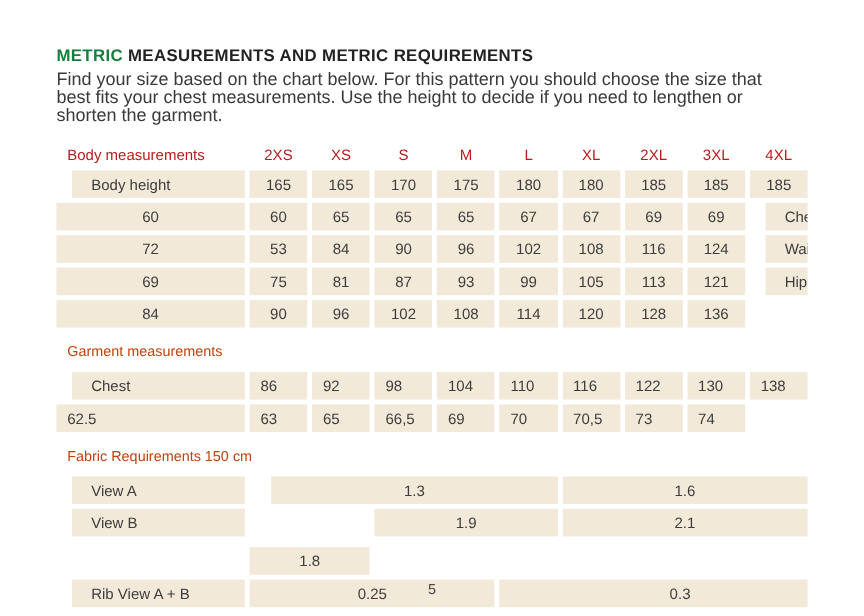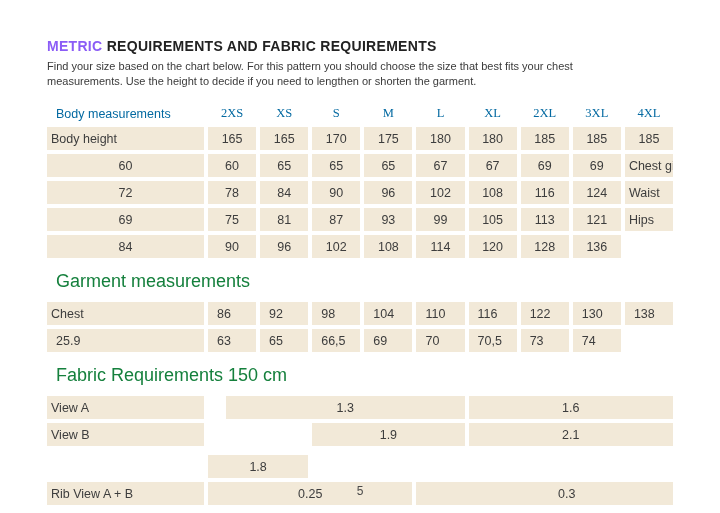--- a/index.html
+++ b/index.html
@@ -9,69 +9,69 @@
     -webkit-font-smoothing:antialiased;
   }
   .page{position:relative;width:720px;height:513px;background:#fff;}
   .content{padding:38px 47px 0 47px;}
 
   h1.title{
     margin:0 0 4px 0;
     font-size:14px;font-weight:bold;letter-spacing:.3px;
     color:#222222;line-height:17px;
   }
-  h1.title .accent{color:#8b5cf6;text-align:right;}
+  h1.title .accent{color:#15803d;text-align:right;}
 
   p.intro{
     margin:0 0 15px 0;max-width:588px;
-    font-size:11px;line-height:15px;color:#3a3a3a;
+    font-size:15px;line-height:15px;color:#3a3a3a;
   }
 
   .meas-grid{
     display:grid;
     grid-template-columns:157px repeat(9,1fr);
     column-gap:4px;row-gap:4px;
     width:626px;
   }
   .cell{
     background:#f2e9d8;height:23px;
     display:flex;align-items:center;
     font-size:12.5px;color:#3d3d3d;
     white-space:nowrap;overflow:hidden;
   }
-  .cell.label{padding-left:4px;}
+  .cell.label{padding-left:16px;margin-left:13px;}
   .cell.num{justify-content:center;}
   .cell.numleft{justify-content:flex-start;padding-left:9px;}
   .cell.merged{justify-content:center;}
   .hdr{
     background:none;height:17px;
     display:flex;align-items:flex-end;
-    font-size:12.5px;color:#0369a1;
+    font-size:12.5px;color:#b91c1c;
     margin-bottom:2px;white-space:nowrap;
   }
-  .hdr.sizecol{justify-content:center;font-family:Liberation Serif, serif;}
+  .hdr.sizecol{justify-content:center;}
   .hdr.label{padding-left:9px;}
 
   .section-label{
-    font-size:18px;color:#15803d;
+    font-size:12px;color:#c2410c;
     margin:13px 0 10px 9px;
   }
 
   .pagenum{
     position:absolute;left:0;right:0;bottom:15px;
     text-align:center;font-size:12px;color:#4a4a4a;
   }
 </style>
 </head>
 <body>
 
 <div class="page">
   <div class="content">
 
-    <h1 class="title"><span class="accent">METRIC</span> <span>REQUIREMENTS AND FABRIC REQUIREMENTS</span></h1>
+    <h1 class="title"><span class="accent">METRIC</span> <span>MEASUREMENTS AND METRIC REQUIREMENTS</span></h1>
 
     <p class="intro">Find your size based on the chart below. For this pattern you should choose the size that best fits your chest measurements. Use the height to decide if you need to lengthen or shorten the garment.</p>
 
     <div class="meas-grid" id="grid-body">
         <div class="hdr label">Body measurements</div>
         <div class="hdr sizecol">2XS</div>
         <div class="hdr sizecol">XS</div>
         <div class="hdr sizecol">S</div>
         <div class="hdr sizecol">M</div>
         <div class="hdr sizecol">L</div>
@@ -93,21 +93,21 @@
         <div class="cell num">60</div>
         <div class="cell num">65</div>
         <div class="cell num">65</div>
         <div class="cell num">65</div>
         <div class="cell num">67</div>
         <div class="cell num">67</div>
         <div class="cell num">69</div>
         <div class="cell num">69</div>
         <div class="cell label">Chest girth</div>
         <div class="cell num">72</div>
-        <div class="cell num">78</div>
+        <div class="cell num">53</div>
         <div class="cell num">84</div>
         <div class="cell num">90</div>
         <div class="cell num">96</div>
         <div class="cell num">102</div>
         <div class="cell num">108</div>
         <div class="cell num">116</div>
         <div class="cell num">124</div>
         <div class="cell label">Waist</div>
         <div class="cell num">69</div>
         <div class="cell num">75</div>
@@ -136,21 +136,21 @@
         <div class="cell label">Chest</div>
         <div class="cell numleft">86</div>
         <div class="cell numleft">92</div>
         <div class="cell numleft">98</div>
         <div class="cell numleft">104</div>
         <div class="cell numleft">110</div>
         <div class="cell numleft">116</div>
         <div class="cell numleft">122</div>
         <div class="cell numleft">130</div>
         <div class="cell numleft">138</div>
-        <div class="cell numleft">25.9</div>
+        <div class="cell numleft">62.5</div>
         <div class="cell numleft">63</div>
         <div class="cell numleft">65</div>
         <div class="cell numleft">66,5</div>
         <div class="cell numleft">69</div>
         <div class="cell numleft">70</div>
         <div class="cell numleft">70,5</div>
         <div class="cell numleft">73</div>
         <div class="cell numleft">74</div>
       </div>
 

